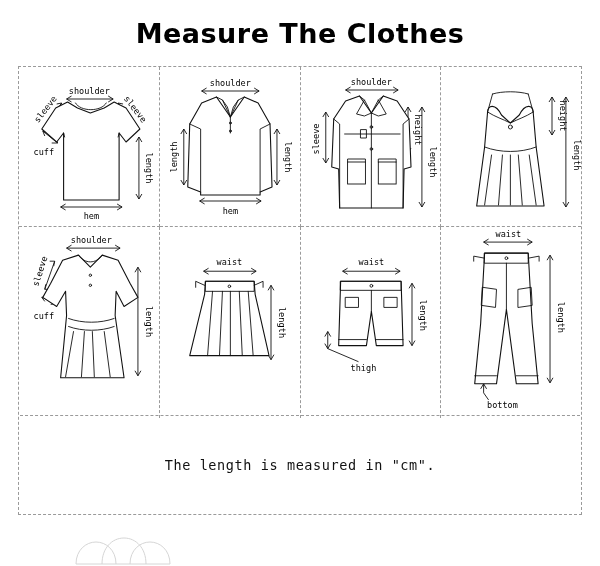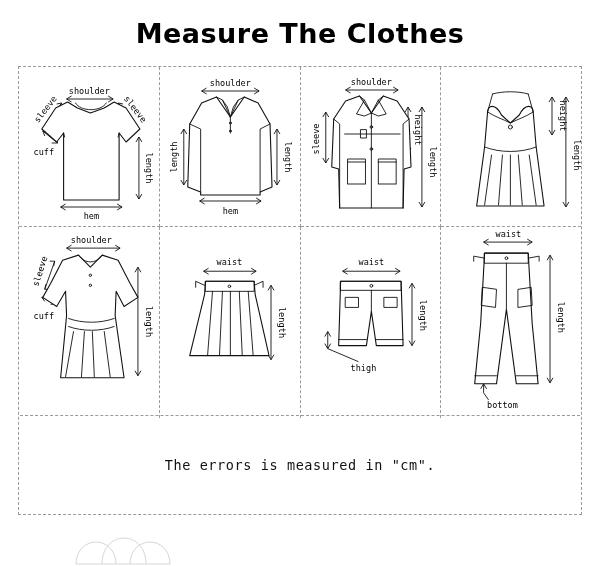--- a/index.html
+++ b/index.html
@@ -347,21 +347,21 @@
         <path class="detail" d="M34 148 L56 148 M76 148 L98 148"></path>
         <path class="detail" d="M44 31 L33 29 L33 34"></path>
         <path class="detail" d="M88 31 L99 29 L99 34"></path>
         <circle class="detail" cx="66" cy="31" r="1.4"></circle>
       </svg>
     </div>
   </div>
 
   <div class="footer-holder">
     <div class="footer">
-      <div class="footer-line">The errors is measured in "cm".</div>
+      <div class="footer-line">The length is measured in "cm".</div>
     </div>
   </div>
 </div>
 
 <svg class="deco" viewBox="0 0 110 36">
   <path d="M4 34 C4 20 14 12 24 12 C34 12 44 20 44 34" fill="none" stroke="#888" stroke-width="1"></path>
   <path d="M30 34 C30 18 40 8 52 8 C64 8 74 18 74 34" fill="none" stroke="#888" stroke-width="1"></path>
   <path d="M58 34 C58 20 68 12 78 12 C88 12 98 20 98 34" fill="none" stroke="#888" stroke-width="1"></path>
   <path d="M4 34 L98 34" fill="none" stroke="#888" stroke-width="1"></path>
 </svg>

